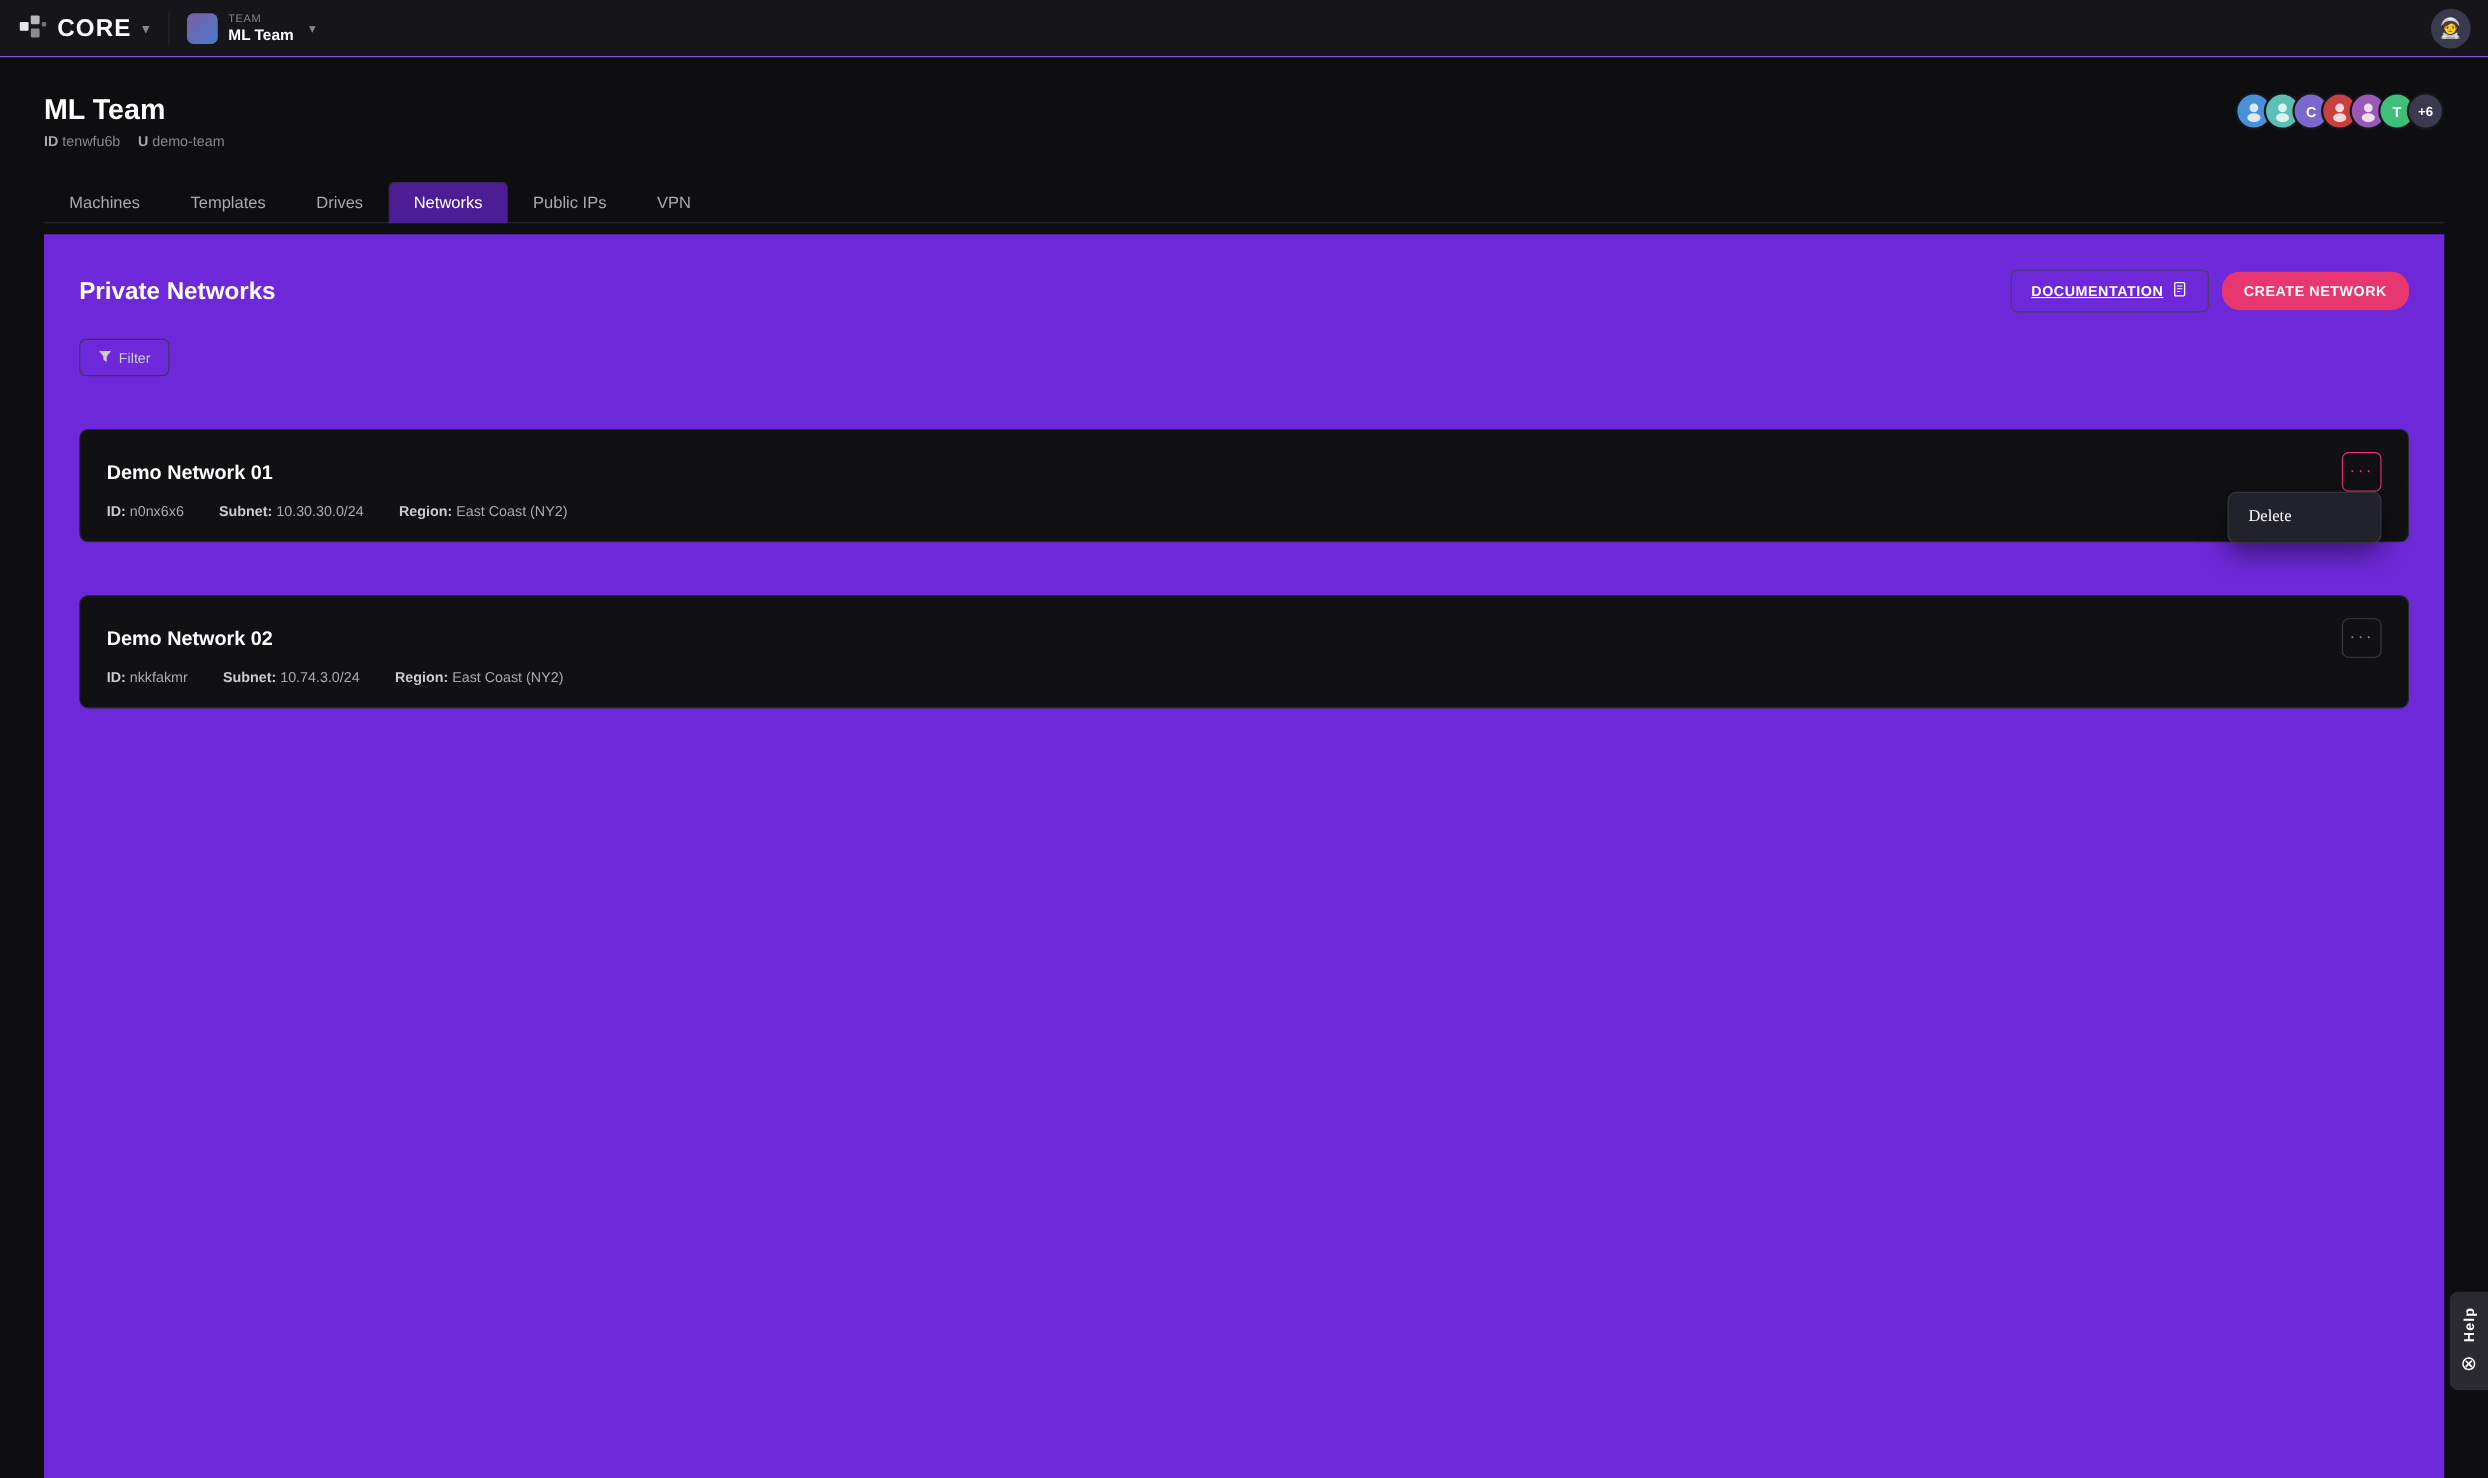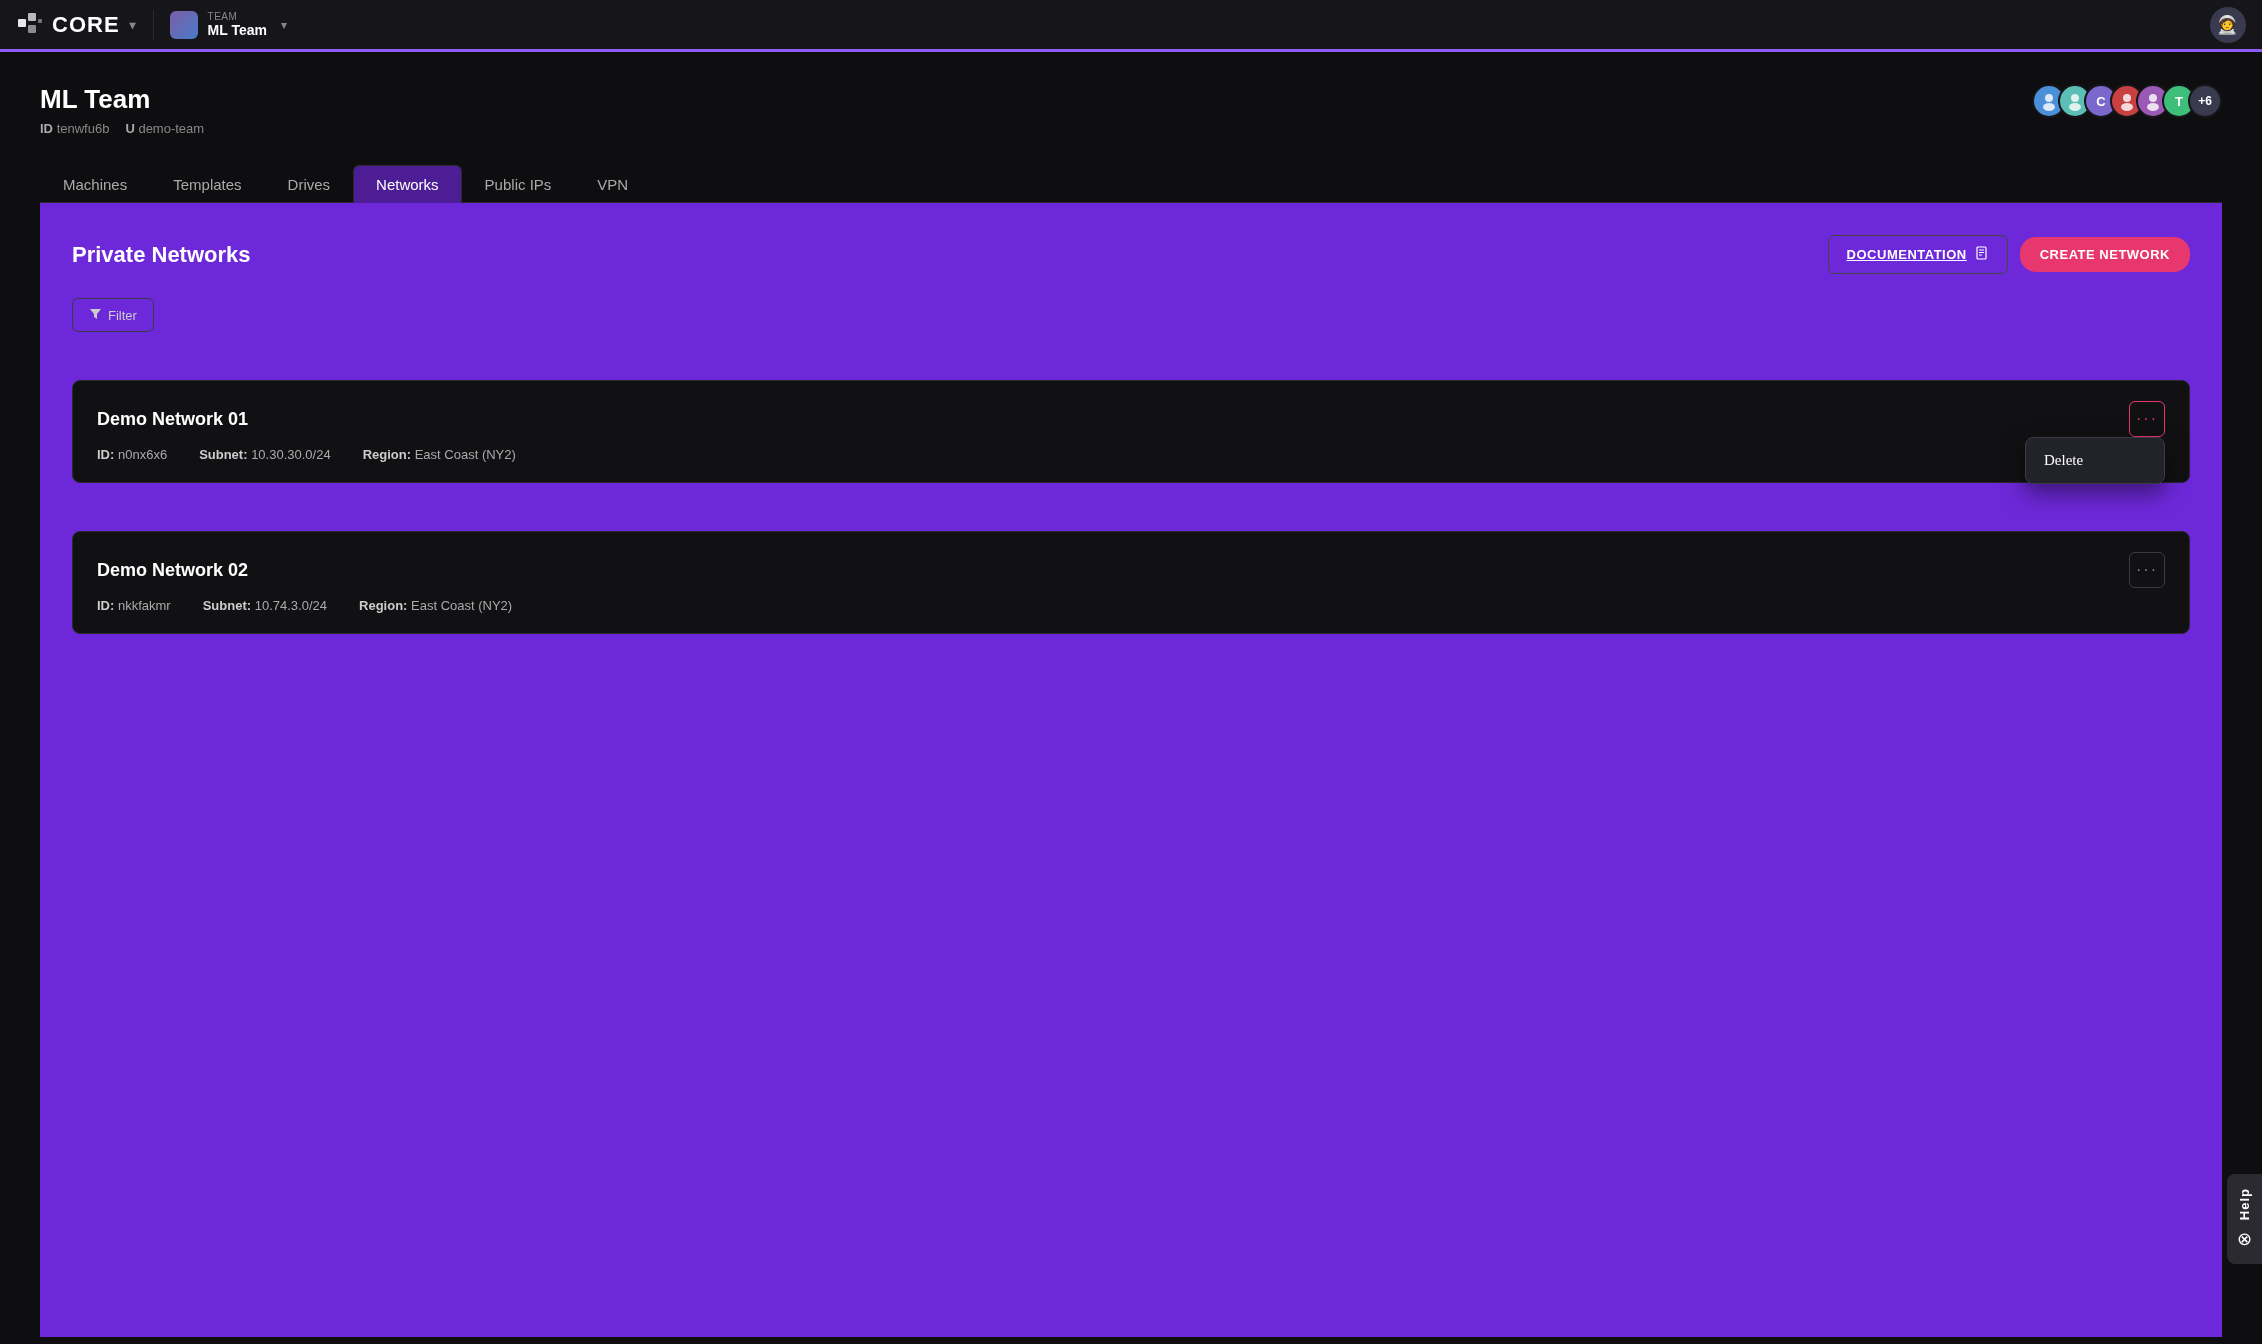--- a/index.html
+++ b/index.html
@@ -10,21 +10,21 @@
       min-height: 100vh;
     }
 
     
     .topnav {
       display: flex;
       align-items: center;
       background: #16161a;
       height: 52px;
       padding: 0 16px;
-      border-bottom: 3px solid #8b5cf6;
+      border-bottom: 1px solid #8b5cf6;
       position: relative;
     }
     .topnav-brand {
       display: flex;
       align-items: center;
       gap: 8px;
       font-size: 22px;
       font-weight: 700;
       letter-spacing: 1px;
       color: #fff;
@@ -139,21 +139,21 @@
     .avatar-more {
       background: #3a3a4e;
       font-size: 12px;
     }
 
     
     .tabs {
       display: flex;
       gap: 0;
       border-bottom: 1px solid #2a2a2e;
-      margin-bottom: 0;
+      margin-bottom: 10px;
     }
     .tab {
       padding: 10px 22px;
       font-size: 15px;
       color: #aaa;
       cursor: pointer;
       border: 1px solid transparent;
       border-bottom: none;
       border-radius: 6px 6px 0 0;
       position: relative;

